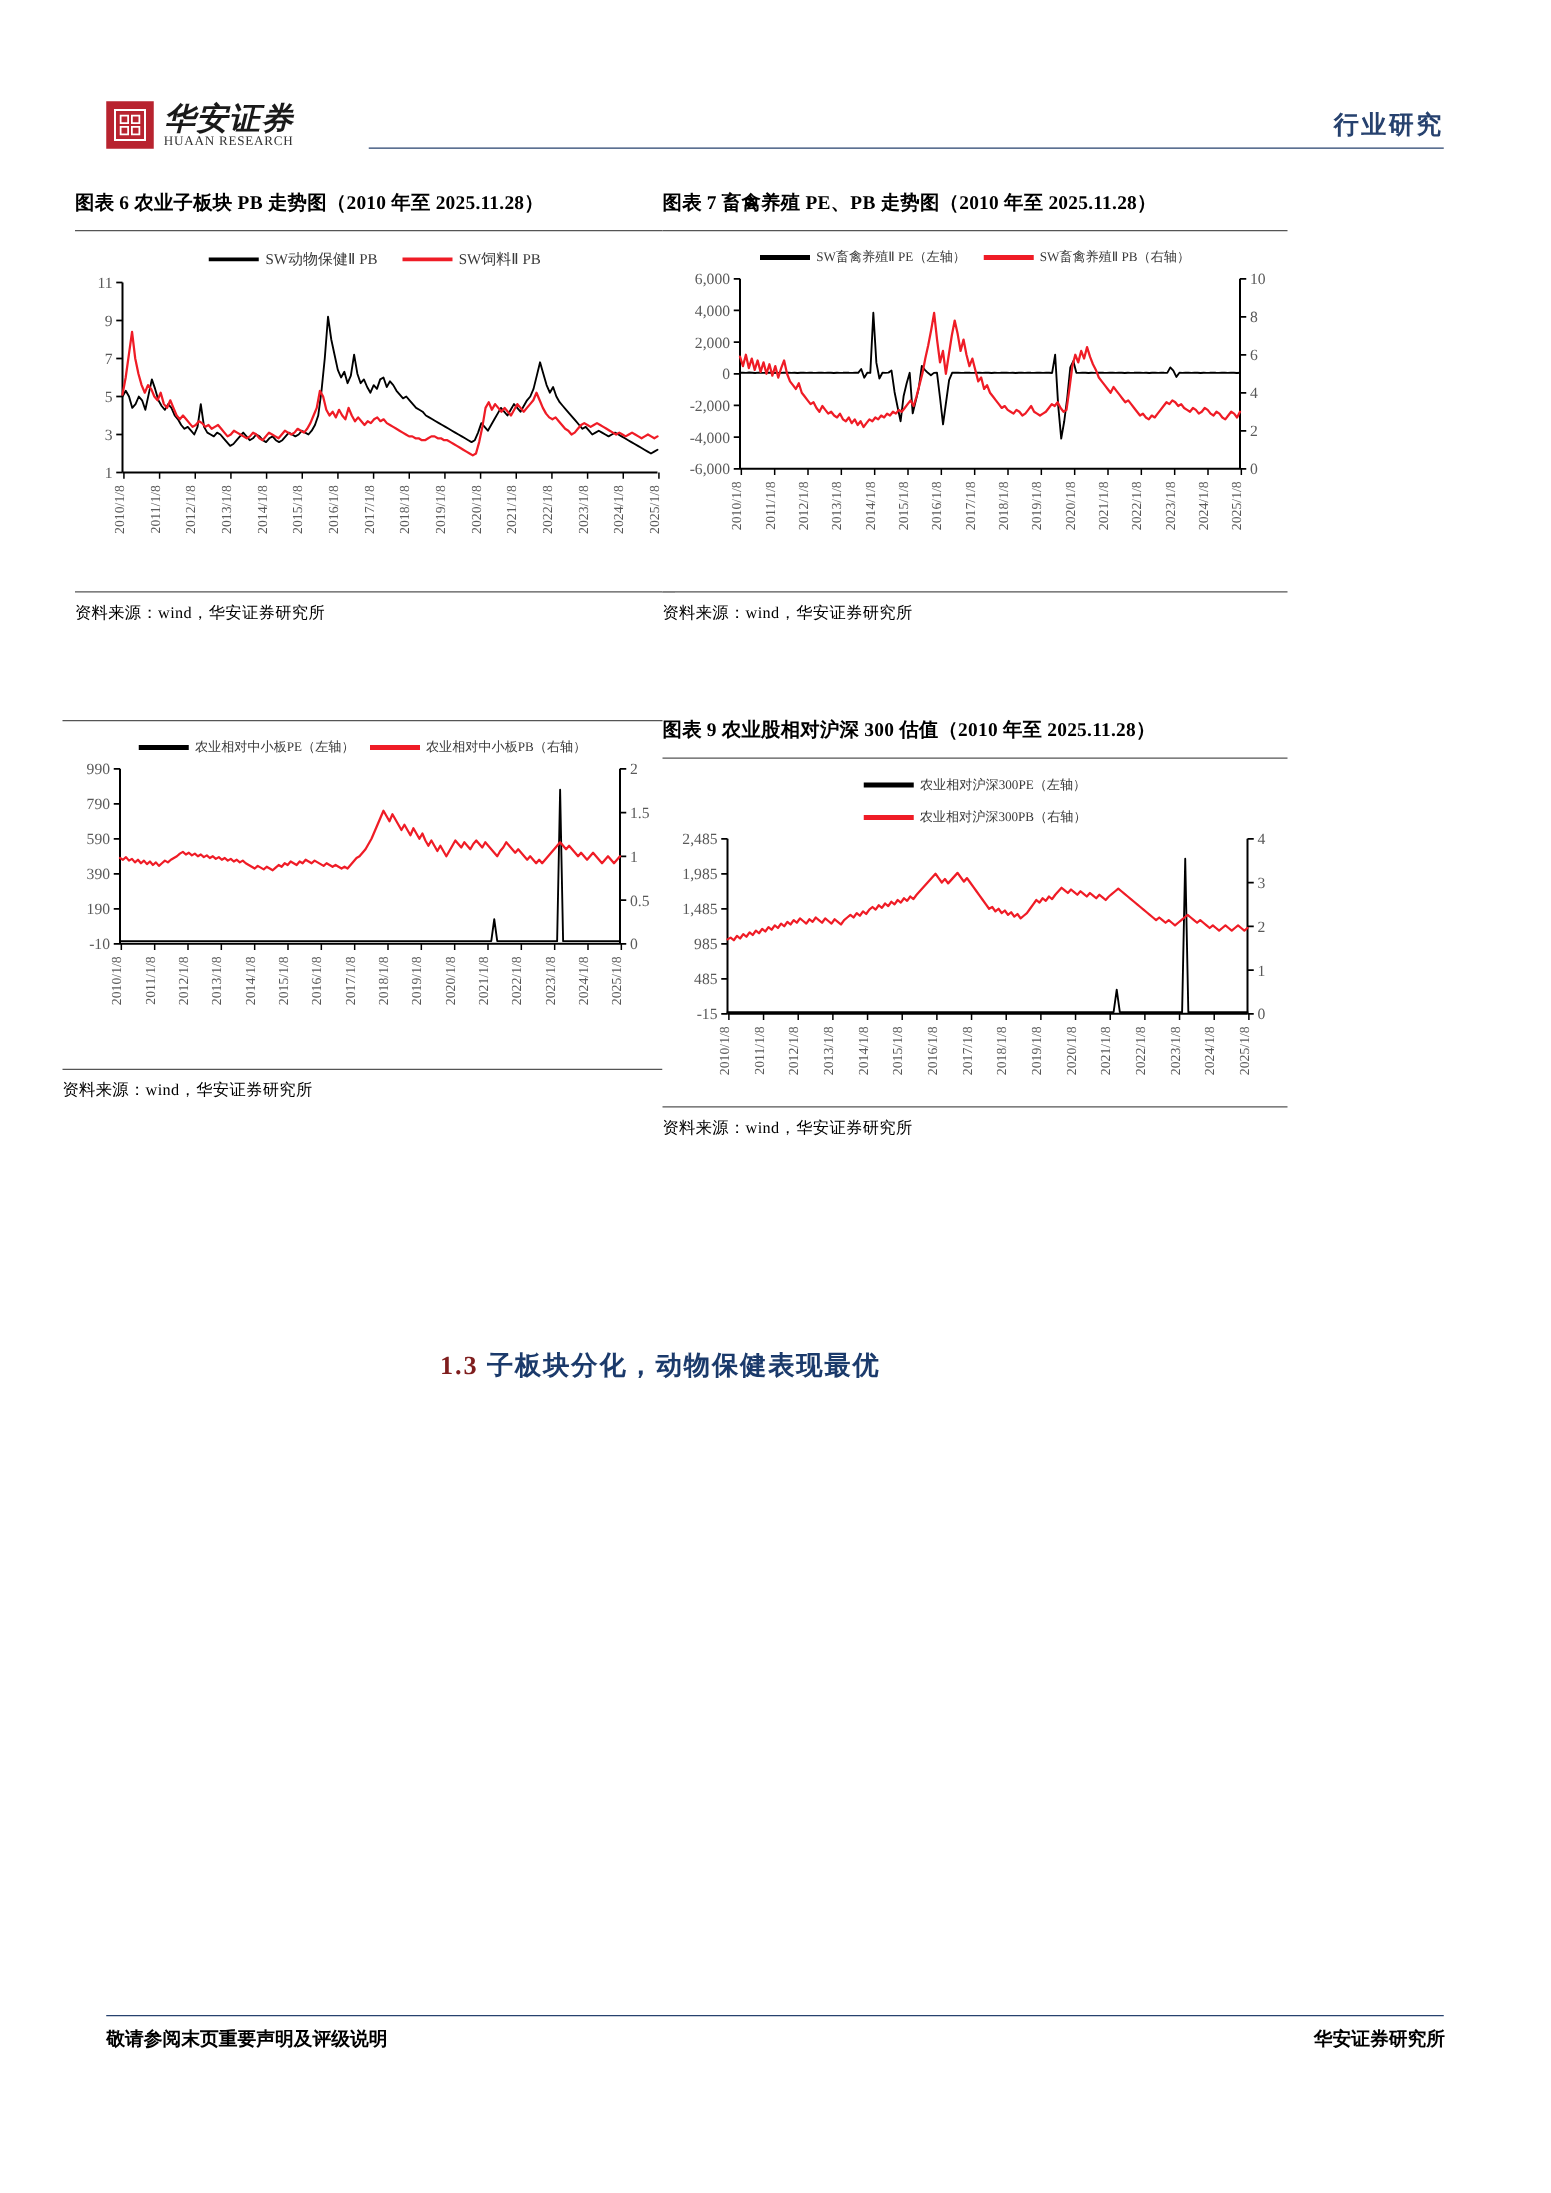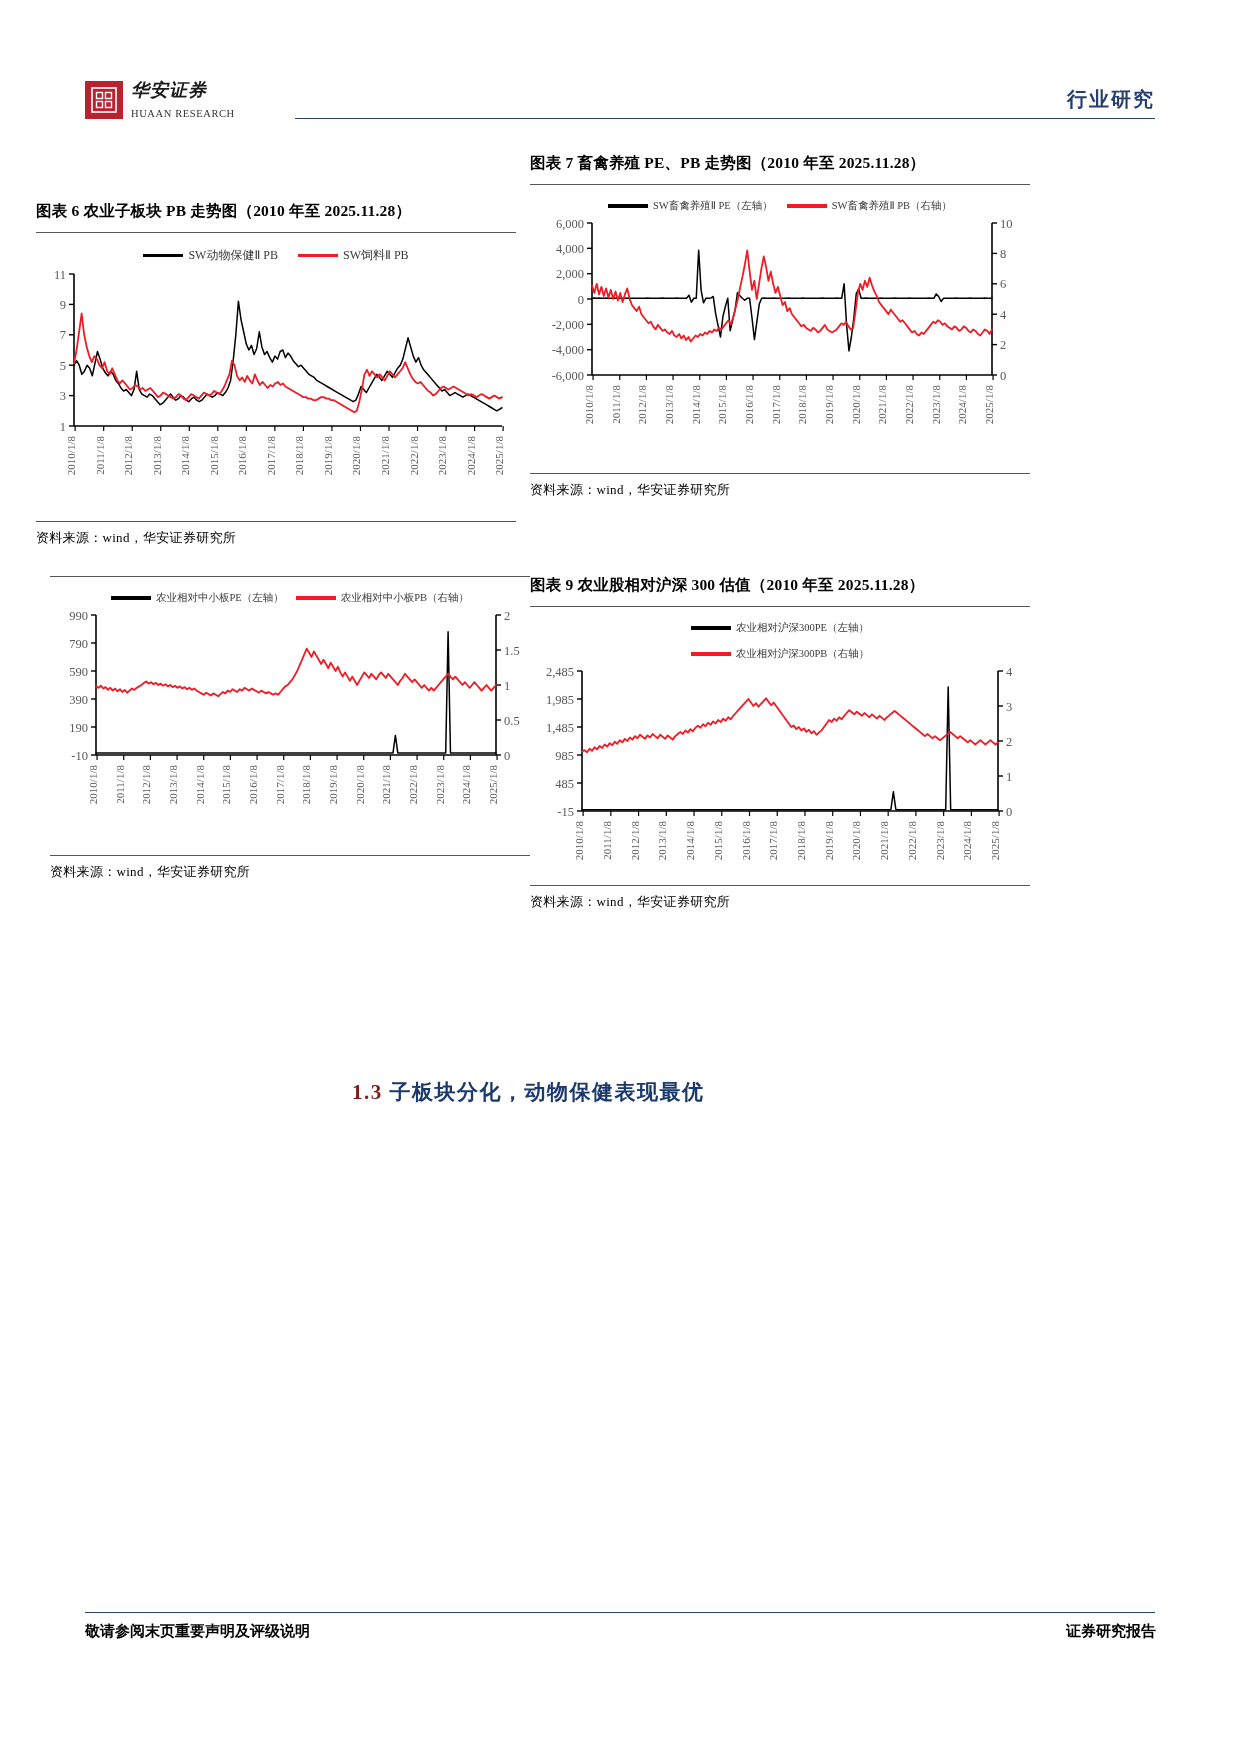--- a/index.html
+++ b/index.html
@@ -22,21 +22,21 @@
   }
   .logo-seal{
     position:absolute;left:0;top:1px;width:38px;height:38px;
     background:#b8232f;
     display:flex;align-items:center;justify-content:center;
   }
   .logo-seal svg{display:block;}
   .logo-cn{
     position:absolute;left:46px;top:-2px;
     font-family:"Liberation Serif", serif;
-    font-size:18px;font-weight:700;letter-spacing:1px;color:#1a1a1a;
+    font-size:25px;font-weight:700;letter-spacing:1px;color:#1a1a1a;
     font-style:italic;
   }
   .logo-en{
     position:absolute;left:46px;top:28px;
     font-family:"Liberation Serif", serif;
     font-size:10.5px;letter-spacing:.6px;color:#333;
   }
   .header-rule{
     position:absolute;left:210px;top:38px;width:860px;height:0;
     border-top:1.6px solid #26416e;
@@ -138,21 +138,21 @@
           <rect x="14.5" y="14.5" width="6" height="6" fill="none" stroke="#fff" stroke-width="1.4"></rect>
         </svg>
       </div>
       <div class="logo-cn">华安证券</div>
       <div class="logo-en">HUAAN RESEARCH</div>
     </div>
     <div class="header-rule"></div>
     <div class="header-title">行业研究</div>
   </div>
 
-  <div class="fig" style="left:36px;top:148px;width:480px;margin-top:48px;">
+  <div class="fig" style="left:60px;top:148px;width:480px;">
     <div class="fig-cap">图表 6 农业子板块 PB 走势图（2010 年至 2025.11.28）</div>
     <div class="fig-box" style="height:288px;margin-top:6px;">
       <div class="legend">
         <span class="lg-item">
           <span class="lg-line" style="background:#000000"></span>
           <span class="lg-txt">SW动物保健Ⅱ PB</span>
         </span>
         <span class="lg-item">
           <span class="lg-line" style="background:#ef1c26"></span>
           <span class="lg-txt">SW饲料Ⅱ PB</span>
@@ -458,15 +458,15 @@
   </div>
 
   <div class="sec-head">
     <span class="num">1.3</span>
     <span>子板块分化，动物保健表现最优</span>
   </div>
 
 
   <div class="foot-rule"></div>
   <div class="foot foot-l">敬请参阅末页重要声明及评级说明</div>
-  <div class="foot foot-r">证券研究报告</div>
+  <div class="foot foot-r">华安证券研究所</div>
 
 </div>
 
 </body></html>

